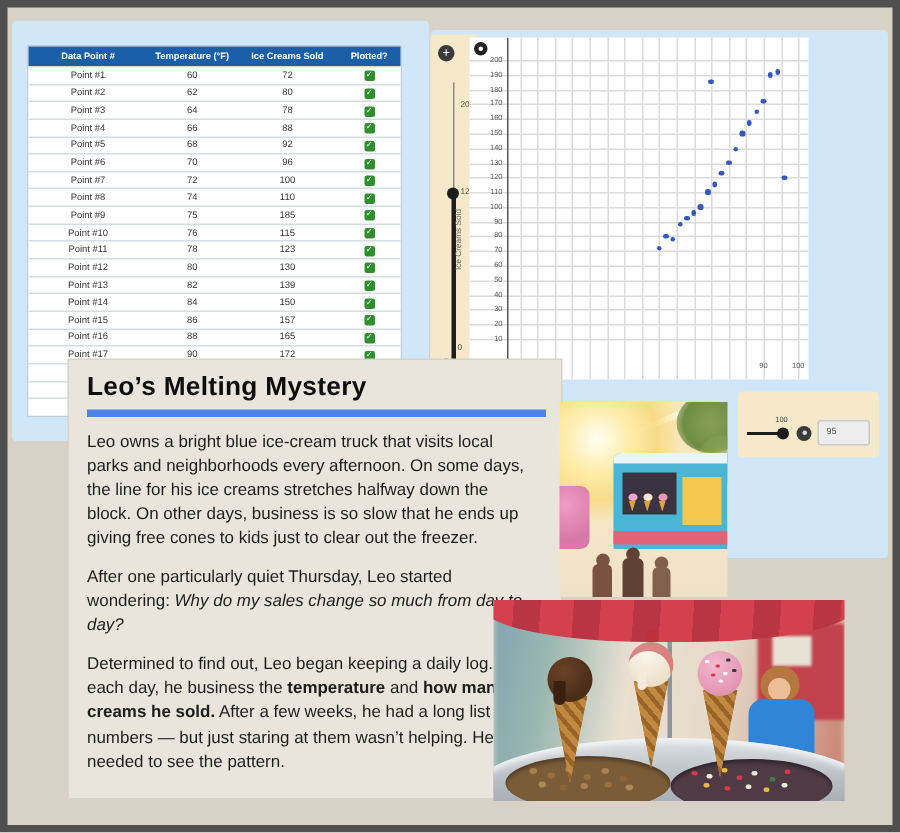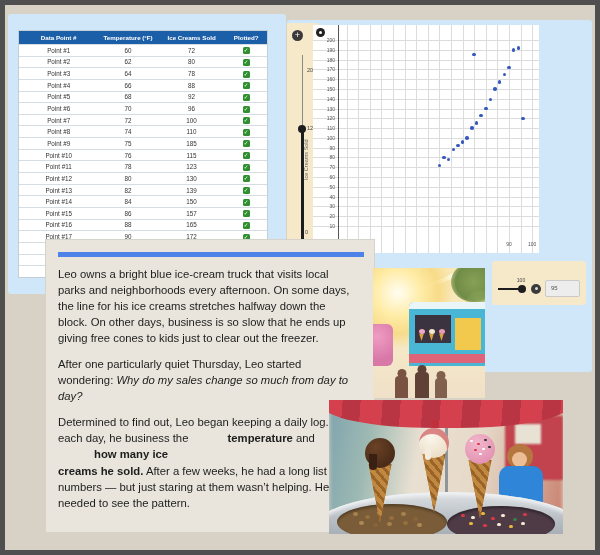--- a/index.html
+++ b/index.html
@@ -52,21 +52,21 @@
   .val-box{position:absolute;left:53px;top:19px;width:35px;height:17px;background:#ededed;border:1px solid #c9c9c9;
       border-radius:2px;font-size:6px;color:#555;line-height:15px;padding-left:5px;}
 
   
   .panel{left:40px;top:234px;width:330px;height:294px;background:var(--panel-bg);border:1px solid rgba(0,0,0,0.08);
       z-index:5;padding:7px 12px 0 12px;}
   .panel-title{font-size:17.5px;font-weight:bold;color:#0d0d0d;letter-spacing:0.2px;}
   .rule{width:306px;height:4.5px;background:var(--accent-blue);margin-top:5px;}
   .panel-body{margin-top:9px;font-size:11.3px;line-height:16.1px;color:#1d1d1d;width:312px;}
   .panel-body p{white-space:pre-line;margin:0 0 10px 0;}
-  .panel-body .b{font-weight:bold;margin-left:36px;} .panel-body .i{font-style:italic;}
+  .panel-body .b{font-weight:bold;} .panel-body .i{font-style:italic;}
 
   
   .photo{overflow:hidden;z-index:6;}
   .photo-truck{left:368px;top:263px;width:112px;height:130px;background:linear-gradient(180deg,#f9e7b4 0%,#f6e9c6 55%,#efe0c8 100%);}
   .pt-sun{position:absolute;left:-30px;top:-30px;width:110px;height:110px;
       background:radial-gradient(circle,#fffdf2 0%,#ffeca6 30%,rgba(247,216,124,0.8) 52%,rgba(247,216,124,0) 72%);}
   .pt-ray{position:absolute;left:-36px;top:-36px;width:130px;height:130px;
       background:conic-gradient(from 0deg,rgba(255,250,225,0.9) 0 6deg,rgba(255,250,225,0) 6deg 30deg,
       rgba(255,250,225,0.85) 30deg 34deg,rgba(255,250,225,0) 34deg 65deg,rgba(255,250,225,0.85) 65deg 70deg,
       rgba(255,250,225,0) 70deg 110deg,rgba(255,250,225,0.85) 110deg 116deg,rgba(255,250,225,0) 116deg 360deg);}
@@ -369,20 +369,21 @@
     <div class="tan-h">
       <div class="htrack"></div>
       <div class="hhandle"></div>
       <div class="hlab">100</div>
       <div class="play-btn"></div>
       <div class="val-box">95</div>
     </div>
   </div>
 
   <div class="abs panel">
+    <div class="panel-title">Leo’s Melting Mystery</div>
     <div class="rule"></div>
     <div class="panel-body" id="panel-body">
           <p><span>Leo owns a bright blue ice-cream truck that visits local
 parks and neighborhoods every afternoon. On some days,
 the line for his ice creams stretches halfway down the
 block. On other days, business is so slow that he ends up
 giving free cones to kids just to clear out the freezer.</span></p>
           <p><span>After one particularly quiet Thursday, Leo started
 wondering: </span><span class="i">Why do my sales change so much from day to
 day?</span></p>

